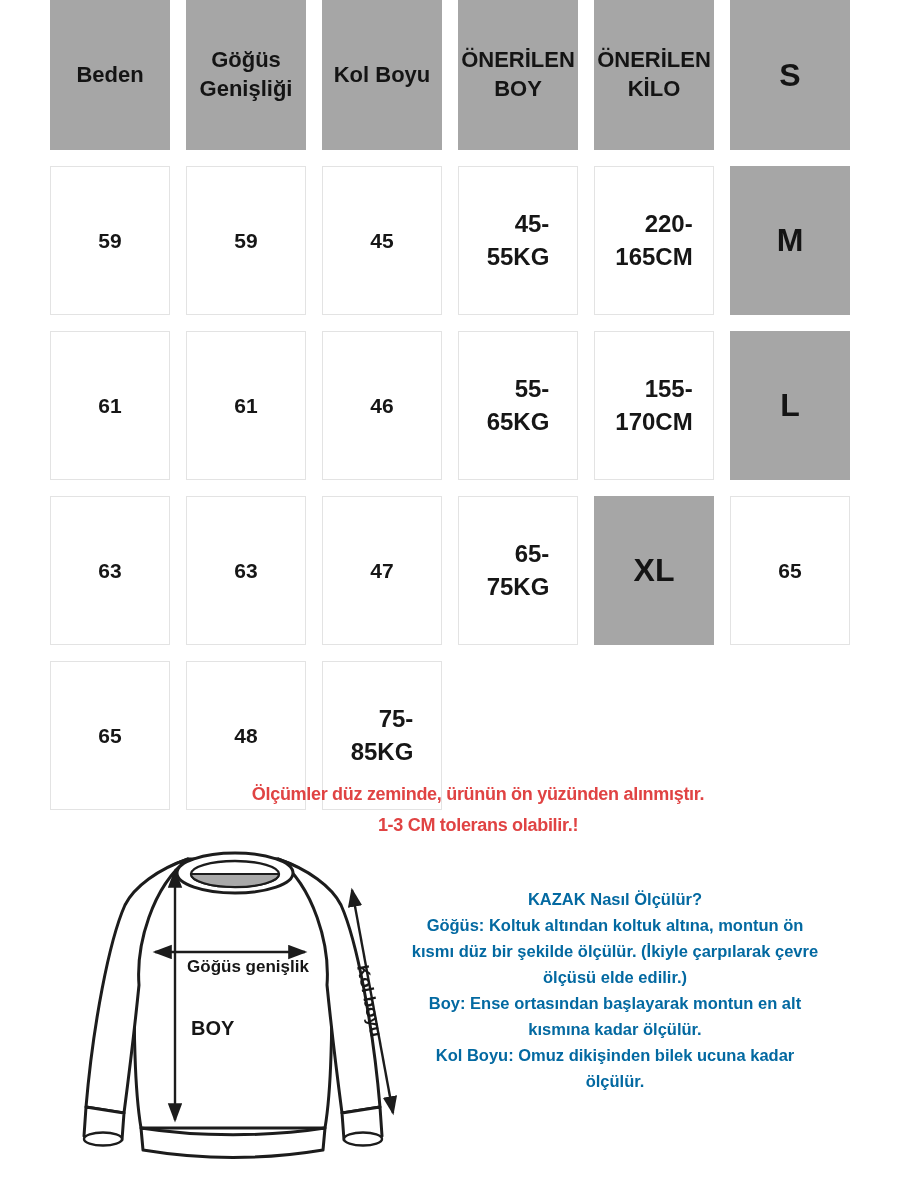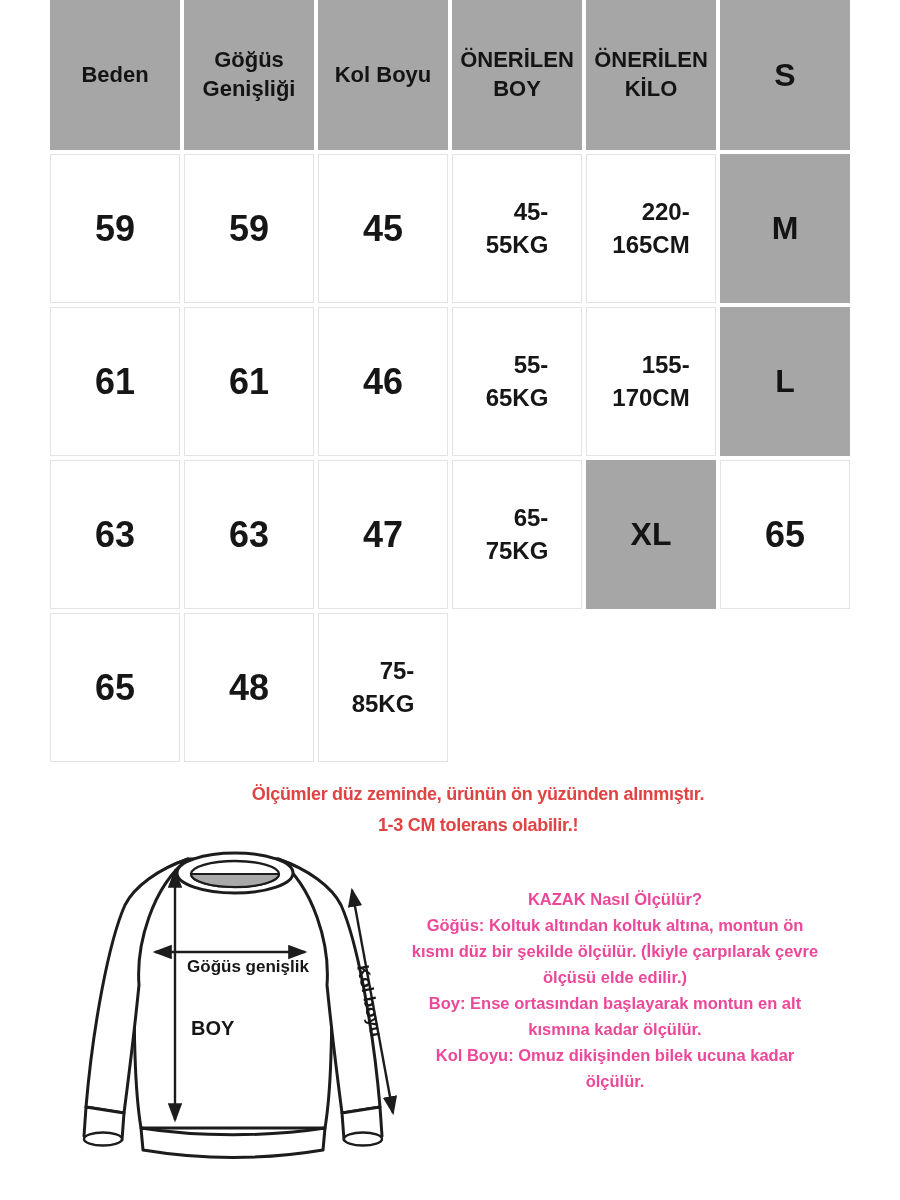--- a/index.html
+++ b/index.html
@@ -5,51 +5,51 @@
   html,body{margin:0;padding:0;background:#fff;}
   .page{
     position:relative;width:900px;height:1200px;background:#ffffff;
     font-family:"Liberation Sans",sans-serif;color:#111;overflow:hidden;
   }
 
   
   .size-table{
     position:absolute;left:50px;top:0;width:800px;
     display:grid;grid-template-columns:repeat(6,1fr);
-    grid-template-rows:150px repeat(4,149px);gap:4px;
+    grid-template-rows:150px repeat(4,149px);gap:16px;
   }
   .cell{
     display:flex;align-items:center;justify-content:center;
     text-align:center;font-weight:bold;
   }
   .cell.gray{background:#a6a6a6;color:#141414;}
   .cell.white{background:#ffffff;border:1px solid #e3e3e3;color:#161616;}
   .cell.head{font-size:22px;line-height:1.3;padding:2px;}
   .cell.size{font-size:32px;}
-  .cell.num{font-size:36px;}
+  .cell.num{font-size:21px;}
   .cell.range{font-size:24px;line-height:1.35;white-space:pre-line;text-align:right;}
 
   
   .notice{
     position:absolute;left:28px;top:779px;width:900px;
     text-align:center;font-weight:bold;color:#e04343;
     font-size:18px;line-height:31px;letter-spacing:-0.3px;
   }
 
   
   .diagram{position:absolute;left:78px;top:845px;width:340px;height:320px;}
   .diagram svg{display:block;width:100%;height:100%;}
   .diagram text{
     font-family:"Liberation Sans",sans-serif;font-weight:bold;fill:#161616;
   }
 
   
   .instructions{
     position:absolute;left:405px;top:886px;width:420px;
-    text-align:center;font-weight:bold;font-size:16.5px;line-height:26px;color:#ec4899;
+    text-align:center;font-weight:bold;font-size:16.5px;line-height:26px;color:#0369a1;
   }
   .instructions p{margin:0;}
 </style>
 </head>
 <body>
 
 <div class="page">
 
   <div class="size-table">
 

